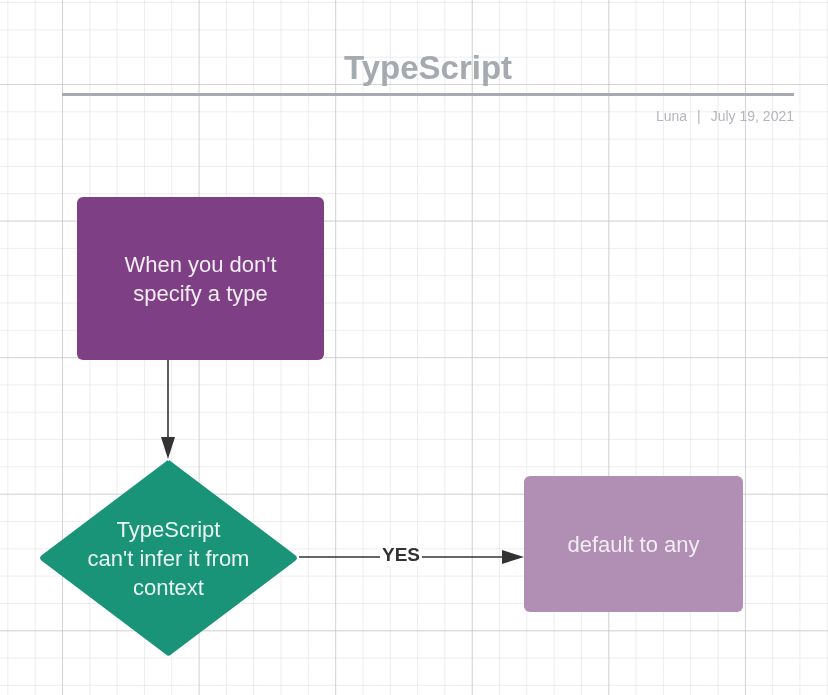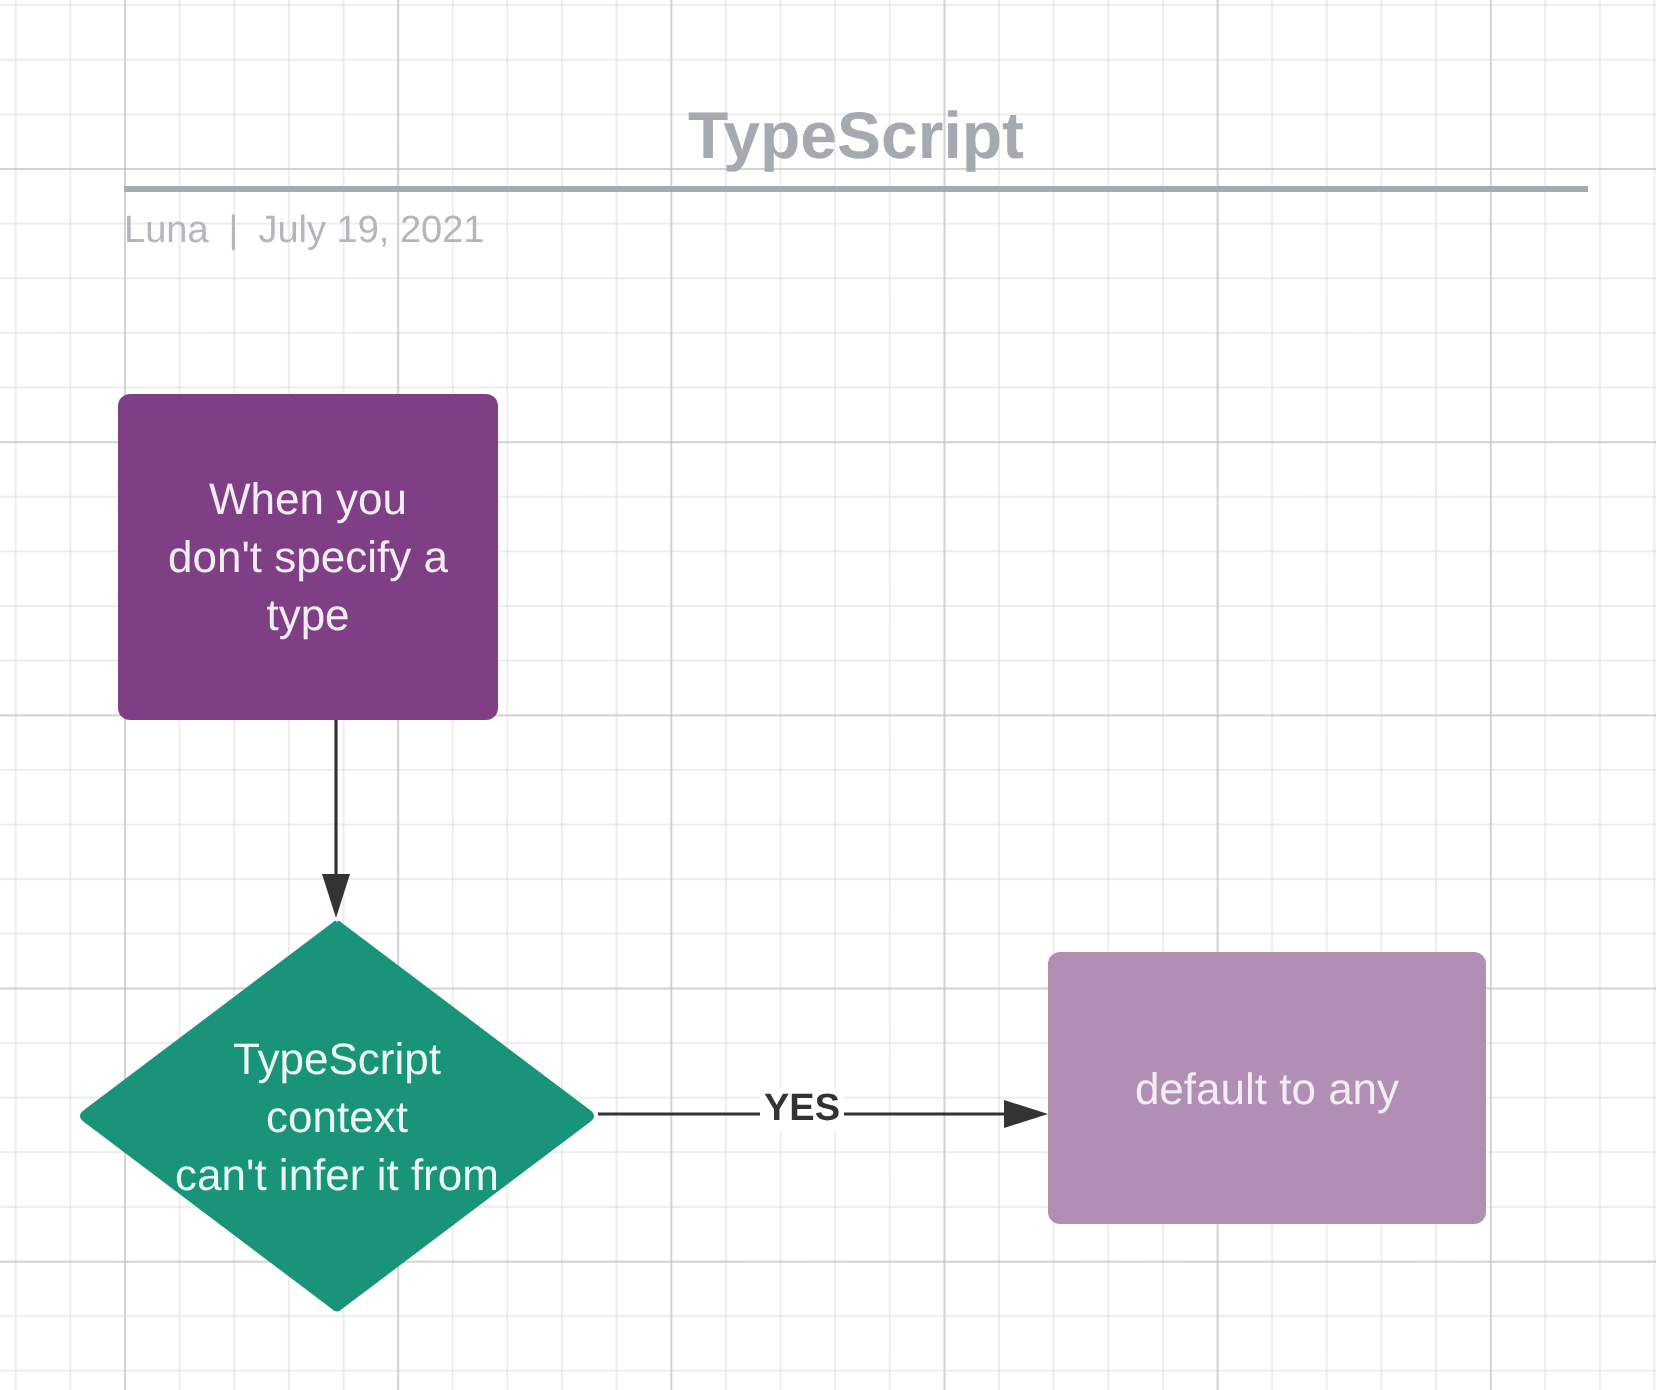--- a/index.html
+++ b/index.html
@@ -50,43 +50,43 @@
       top: 93px;
       width: 732px;
       height: 3px;
       background: #a7a9b3;
     }
     .subtitle {
       position: absolute;
       left: 62px;
       width: 732px;
       top: 104px;
-      text-align: left;
-      font-size: 19px;
+      text-align: right;
+      font-size: 14px;
       color: #b4b6bb;
       line-height: 24px;
     }
     .subtitle .sep {
       margin: 0 10px;
     }
     .node {
       position: absolute;
       display: flex;
       align-items: center;
       justify-content: center;
       text-align: center;
       color: #f2ecf3;
       font-size: 22px;
       line-height: 29px;
       box-sizing: border-box;
     }
     .node-start {
-      left: 59px;
+      left: 77px;
       top: 197px;
-      width: 190px;
+      width: 247px;
       height: 163px;
       background: #7f3f85;
       border-radius: 6px;
       padding: 0 20px;
     }
     .node-end {
       left: 524px;
       top: 476px;
       width: 219px;
       height: 136px;
@@ -165,22 +165,22 @@
     <span>When you don't specify a type</span>
   </div>
 
   <div class="decision-wrap">
     <svg width="261" height="198">
       <path d="M 130.5 3 Q 130.5 0 133 2.5 L 257 96 Q 261 99 257 102 L 133 195.5 Q 130.5 198 128 195.5 L 4 102 Q 0 99 4 96 L 128 2.5 Q 130.5 0 130.5 3 Z" fill="#1a9479"></path>
     </svg>
     <div class="decision-text">
       <div>
         <div>TypeScript</div>
+        <div>can't infer it from</div>
         <div>context</div>
-        <div>can't infer it from</div>
       </div>
     </div>
   </div>
 
   <div class="node node-end">
     <span>default to any</span>
   </div>
 
 </div>
 

